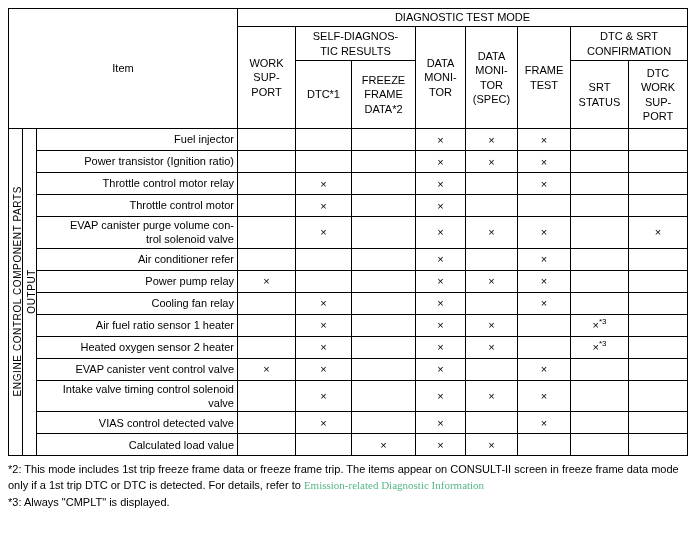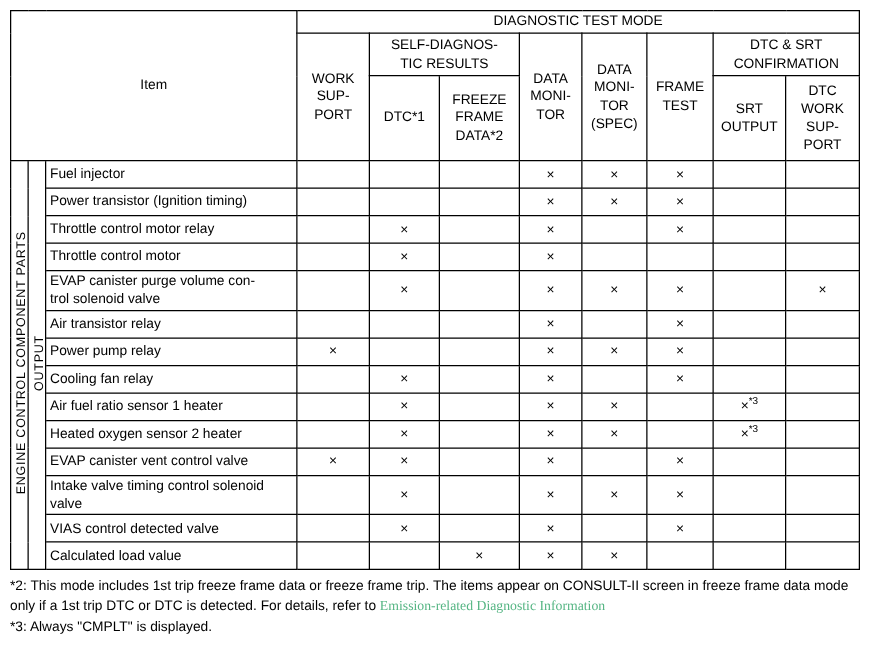--- a/index.html
+++ b/index.html
@@ -6,21 +6,21 @@
   html, body { margin: 0; padding: 0; background: #ffffff; }
   body { font-family: "Liberation Sans", sans-serif; color: #000; }
   .page { width: 695px; height: 534px; padding: 8px; background: #fff; overflow: hidden; }
 
   table.diag { border-collapse: collapse; table-layout: fixed; width: 679px; }
   table.diag th, table.diag td { border: 1px solid #000; font-weight: normal; font-size: 11px; padding: 1px 3px; }
   thead th { text-align: center; vertical-align: middle; white-space: pre-line; line-height: 1.3; }
   tr.hr1 { height: 18px; }
   tr.hr2 { height: 34px; }
   tr.hr3 { height: 68px; }
-  td.item { text-align: left; vertical-align: middle; white-space: pre-line; line-height: 1.3; height: 22px; padding-left: 5px; margin-left: 36px; }
+  td.item { text-align: right; vertical-align: middle; white-space: pre-line; line-height: 1.3; height: 22px; padding-left: 5px; margin-left: 36px; }
   td.mark { text-align: center; vertical-align: middle; }
   td.vcell { text-align: center; vertical-align: middle; padding: 0; width: 14px; }
   .vtext { writing-mode: vertical-rl; transform: rotate(180deg); display: inline-block; font-size: 10px; letter-spacing: 0.6px; white-space: nowrap; }
   sup.fn { font-size: 8px; vertical-align: super; line-height: 0; }
   .footnotes { margin-top: 6px; font-size: 11px; line-height: 1.45; width: 679px; }
   .fline { margin: 0 0 1px 0; }
   a.xref { text-decoration: none; cursor: pointer; }
 </style>
 </head>
 <body>
@@ -63,21 +63,21 @@
 TEST</th>
         <th colspan="2">DTC &amp; SRT
 CONFIRMATION</th>
       </tr>
       <tr class="hr3">
         <th>DTC*1</th>
         <th>FREEZE
 FRAME
 DATA*2</th>
         <th>SRT
-OUTPUT</th>
+STATUS</th>
         <th>DTC
 WORK
 SUP-
 PORT</th>
       </tr>
     </thead>
     <tbody id="table-body">
         <tr>
           <td class="vcell" rowspan="14"><span class="vtext">ENGINE CONTROL COMPONENT PARTS</span></td>
           <td class="vcell" rowspan="14"><span class="vtext">OUTPUT</span></td>
@@ -85,21 +85,21 @@
           <td class="mark"></td>
           <td class="mark"></td>
           <td class="mark"></td>
           <td class="mark">×</td>
           <td class="mark">×</td>
           <td class="mark">×</td>
           <td class="mark"></td>
           <td class="mark"></td>
         </tr>
         <tr>
-          <td class="item">Power transistor (Ignition timing)</td>
+          <td class="item">Power transistor (Ignition ratio)</td>
           <td class="mark"></td>
           <td class="mark"></td>
           <td class="mark"></td>
           <td class="mark">×</td>
           <td class="mark">×</td>
           <td class="mark">×</td>
           <td class="mark"></td>
           <td class="mark"></td>
         </tr>
         <tr>
@@ -130,21 +130,21 @@
           <td class="mark"></td>
           <td class="mark">×</td>
           <td class="mark"></td>
           <td class="mark">×</td>
           <td class="mark">×</td>
           <td class="mark">×</td>
           <td class="mark"></td>
           <td class="mark">×</td>
         </tr>
         <tr>
-          <td class="item">Air transistor relay</td>
+          <td class="item">Air conditioner refer</td>
           <td class="mark"></td>
           <td class="mark"></td>
           <td class="mark"></td>
           <td class="mark">×</td>
           <td class="mark"></td>
           <td class="mark">×</td>
           <td class="mark"></td>
           <td class="mark"></td>
         </tr>
         <tr>

